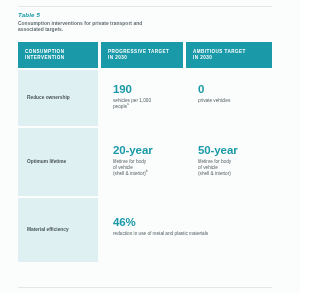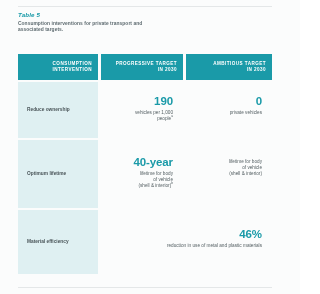--- a/index.html
+++ b/index.html
@@ -50,23 +50,22 @@
     margin-top: 2px;
     font-size: 4.9px;
     font-weight: bold;
     color: #5e6b70;
     line-height: 6.2px;
     letter-spacing: 0.05px;
   }
   .table {
     position: absolute;
     left: 18px;
-    top: 54px;
+    top: 42px;
     width: 254px;
-    text-align: right;
   }
   .row {
     display: flex;
     align-items: stretch;
     width: 254px;
   }
   .c1 { width: 80px; flex: 0 0 80px; }
   .gap { width: 3px; flex: 0 0 3px; background: #fbfcfc; }
   .c2 { width: 82px; flex: 0 0 82px; }
   .c3 { width: 86px; flex: 0 0 86px; }
@@ -185,29 +184,30 @@
         </div>
       </div>
     </div>
 
     <div class="sep"></div>
 
     <div class="row r2">
       <div class="c1 cell tint label">Optimum lifetime</div>
       <div class="gap"></div>
       <div class="c2 cell plain value-cell">
-        <div class="big">40-year</div>
+        <div class="big">20-year</div>
         <div class="desc">
           <span>lifetime for body</span><br>
           <span>of vehicle</span><br>
           <span>(shell &amp; interior)</span><sup>b</sup>
         </div>
       </div>
       <div class="gap"></div>
       <div class="c3 cell plain value-cell">
+        <div class="big">50-year</div>
         <div class="desc">
           <span>lifetime for body</span><br>
           <span>of vehicle</span><br>
           <span>(shell &amp; interior)</span>
         </div>
       </div>
     </div>
 
     <div class="sep"></div>
 

